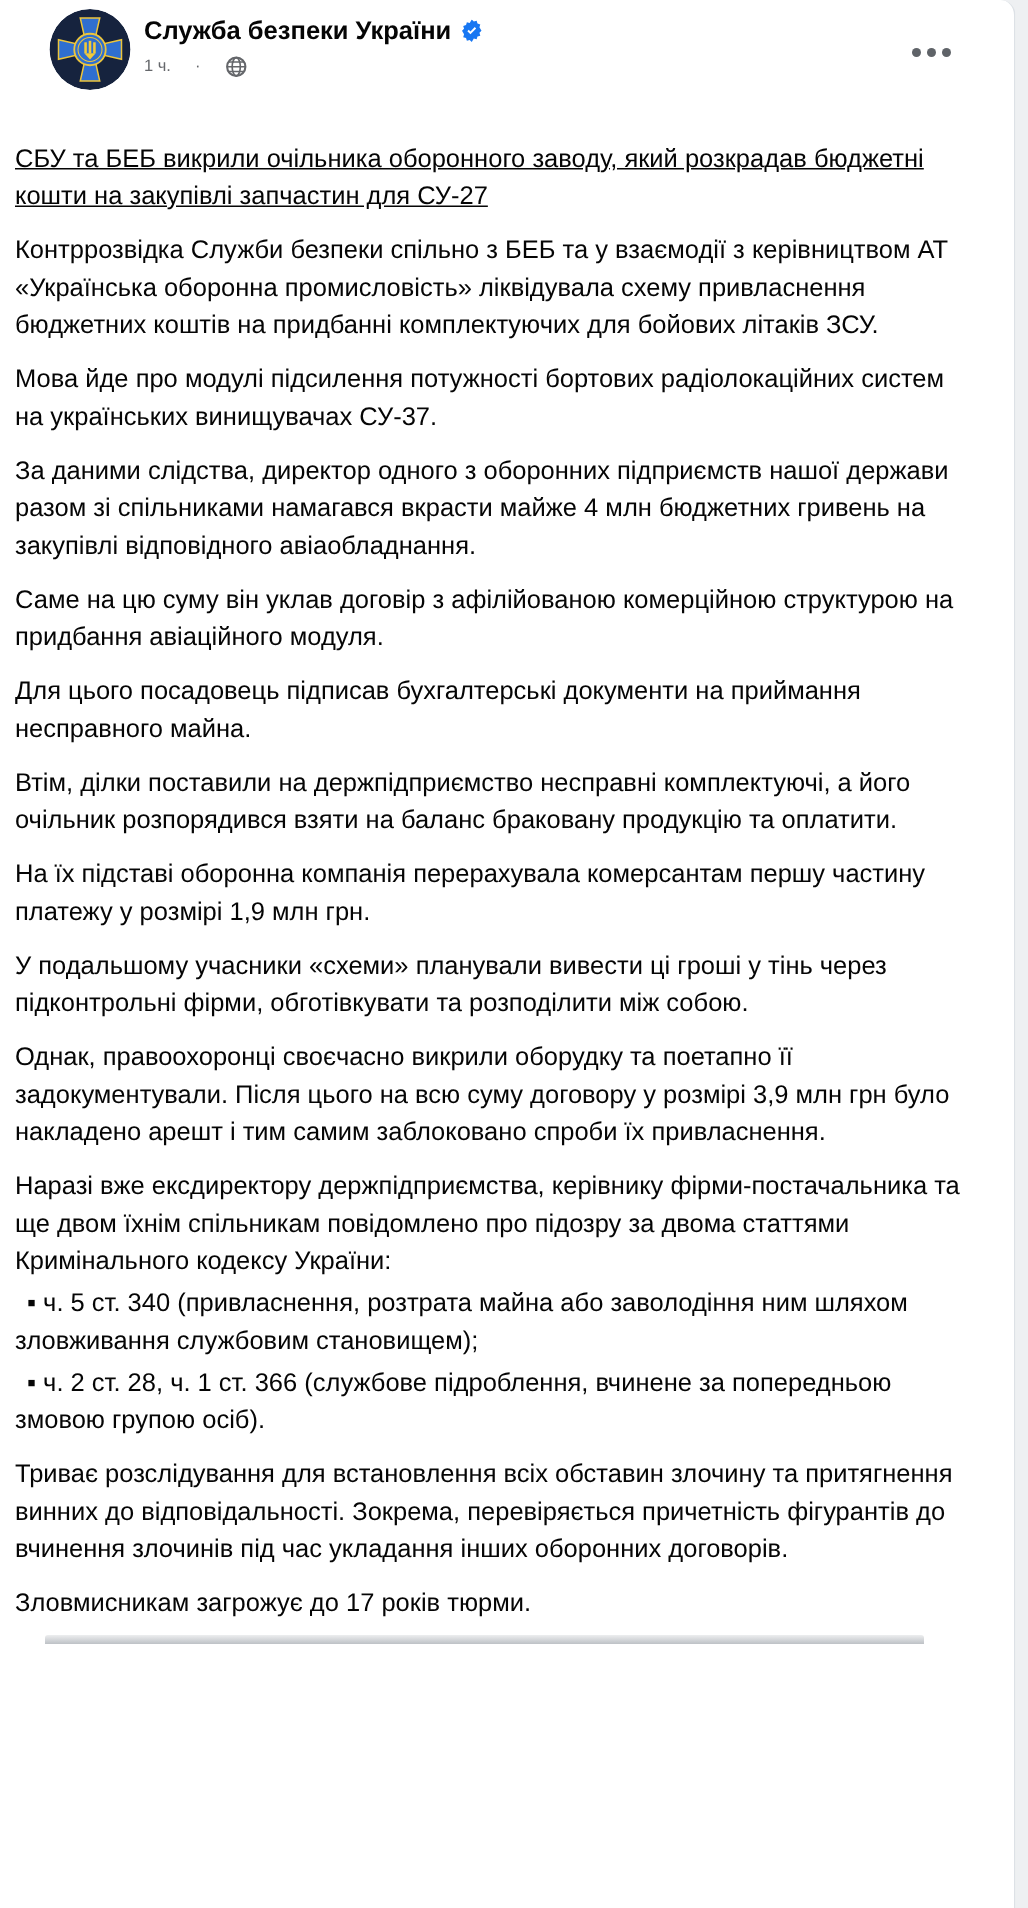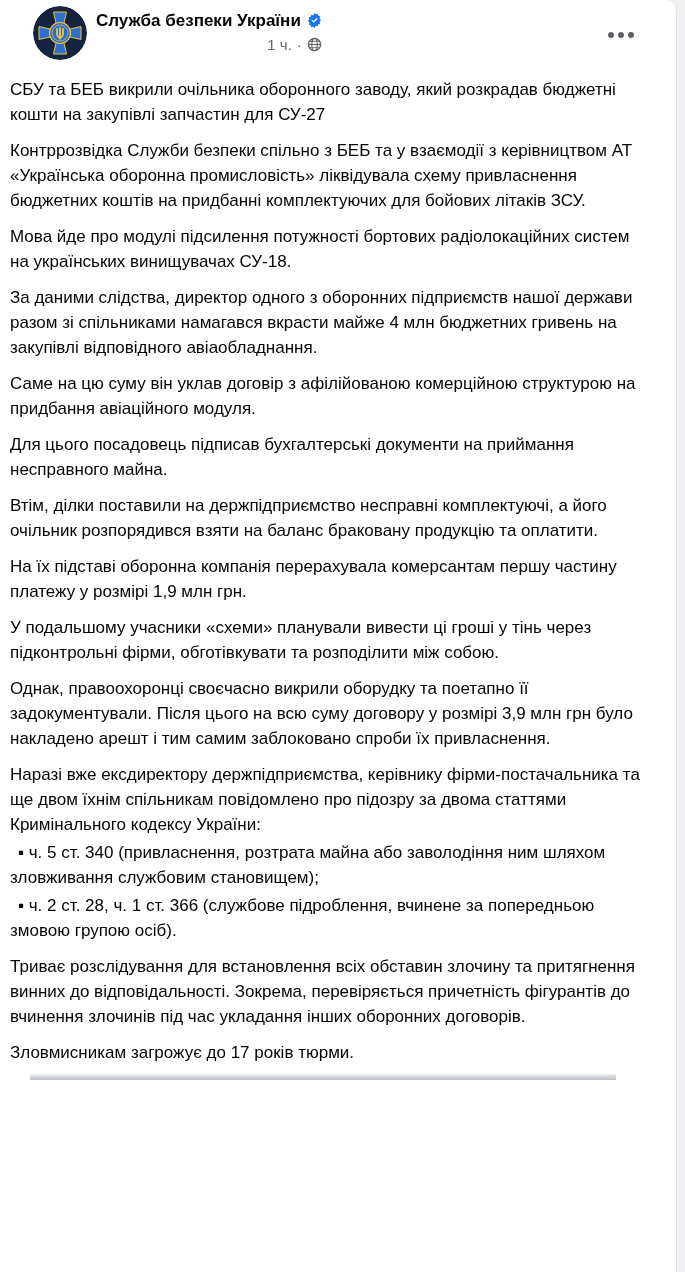--- a/index.html
+++ b/index.html
@@ -58,26 +58,25 @@
   }
   .verified {
     width: 15px;
     height: 15px;
     flex: none;
     display: block;
   }
   .meta-row {
     display: flex;
     align-items: center;
-    gap: 5px;
+    gap: 16px;
     margin-top: 3px;
-    font-size: 15px;
+    font-size: 11px;
     color: #65676b;
     line-height: 19px;
-    justify-content: flex-end;
   }
   .globe {
     width: 15px;
     height: 15px;
     display: block;
   }
   .more-btn {
     position: absolute;
     top: 26px;
     right: 40px;
@@ -98,21 +97,22 @@
   .post-body {
     padding: 17px 24px 0 10px;
     font-size: 17px;
     line-height: 25px;
     color: #050505;
   }
   .para {
     margin: 11px 0 0;
   }
   .post-body .para:first-child {
-    margin-top: 0;
+    margin-top: 16px;
+    text-decoration: underline;
   }
   .para.bullet {
     margin-top: 3px;
     text-indent: 8px;
   }
   .photo-edge {
     margin: 9px 0 0 30px;
     width: 586px;
     height: 6px;
     border-radius: 2px 2px 0 0;
@@ -172,21 +172,21 @@
         <span class="dot"></span>
         <span class="dot"></span>
         <span class="dot"></span>
       </button>
     </header>
 
     <div class="post-body">
 
     <p class="para">СБУ та БЕБ викрили очільника оборонного заводу, який розкрадав бюджетні кошти на закупівлі запчастин для СУ-27</p>
         <p class="para">Контррозвідка Служби безпеки спільно з БЕБ та у взаємодії з керівництвом АТ «Українська оборонна промисловість» ліквідувала схему привласнення бюджетних коштів на придбанні комплектуючих для бойових літаків ЗСУ.</p>
-        <p class="para">Мова йде про модулі підсилення потужності бортових радіолокаційних систем на українських винищувачах СУ-18.</p>
+        <p class="para">Мова йде про модулі підсилення потужності бортових радіолокаційних систем на українських винищувачах СУ-37.</p>
         <p class="para">За даними слідства, директор одного з оборонних підприємств нашої держави разом зі спільниками намагався вкрасти майже 4 млн бюджетних гривень на закупівлі відповідного авіаобладнання.</p>
         <p class="para">Саме на цю суму він уклав договір з афілійованою комерційною структурою на придбання авіаційного модуля.</p>
         <p class="para">Для цього посадовець підписав бухгалтерські документи на приймання несправного майна.</p>
         <p class="para">Втім, ділки поставили на держпідприємство несправні комплектуючі, а його очільник розпорядився взяти на баланс браковану продукцію та оплатити.</p>
         <p class="para">На їх підставі оборонна компанія перерахувала комерсантам першу частину платежу у розмірі 1,9 млн грн.</p>
         <p class="para">У подальшому учасники «схеми» планували вивести ці гроші у тінь через підконтрольні фірми, обготівкувати та розподілити між собою.</p>
         <p class="para">Однак, правоохоронці своєчасно викрили оборудку та поетапно її задокументували. Після цього на всю суму договору у розмірі 3,9 млн грн було накладено арешт і тим самим заблоковано спроби їх привласнення.</p>
         <p class="para">Наразі вже ексдиректору держпідприємства, керівнику фірми-постачальника та ще двом їхнім спільникам повідомлено про підозру за двома статтями Кримінального кодексу України:</p>
         <p class="para bullet">▪ ч. 5 ст. 340 (привласнення, розтрата майна або заволодіння ним шляхом зловживання службовим становищем);</p>
         <p class="para bullet">▪ ч. 2 ст. 28, ч. 1 ст. 366 (службове підроблення, вчинене за попередньою змовою групою осіб).</p>

